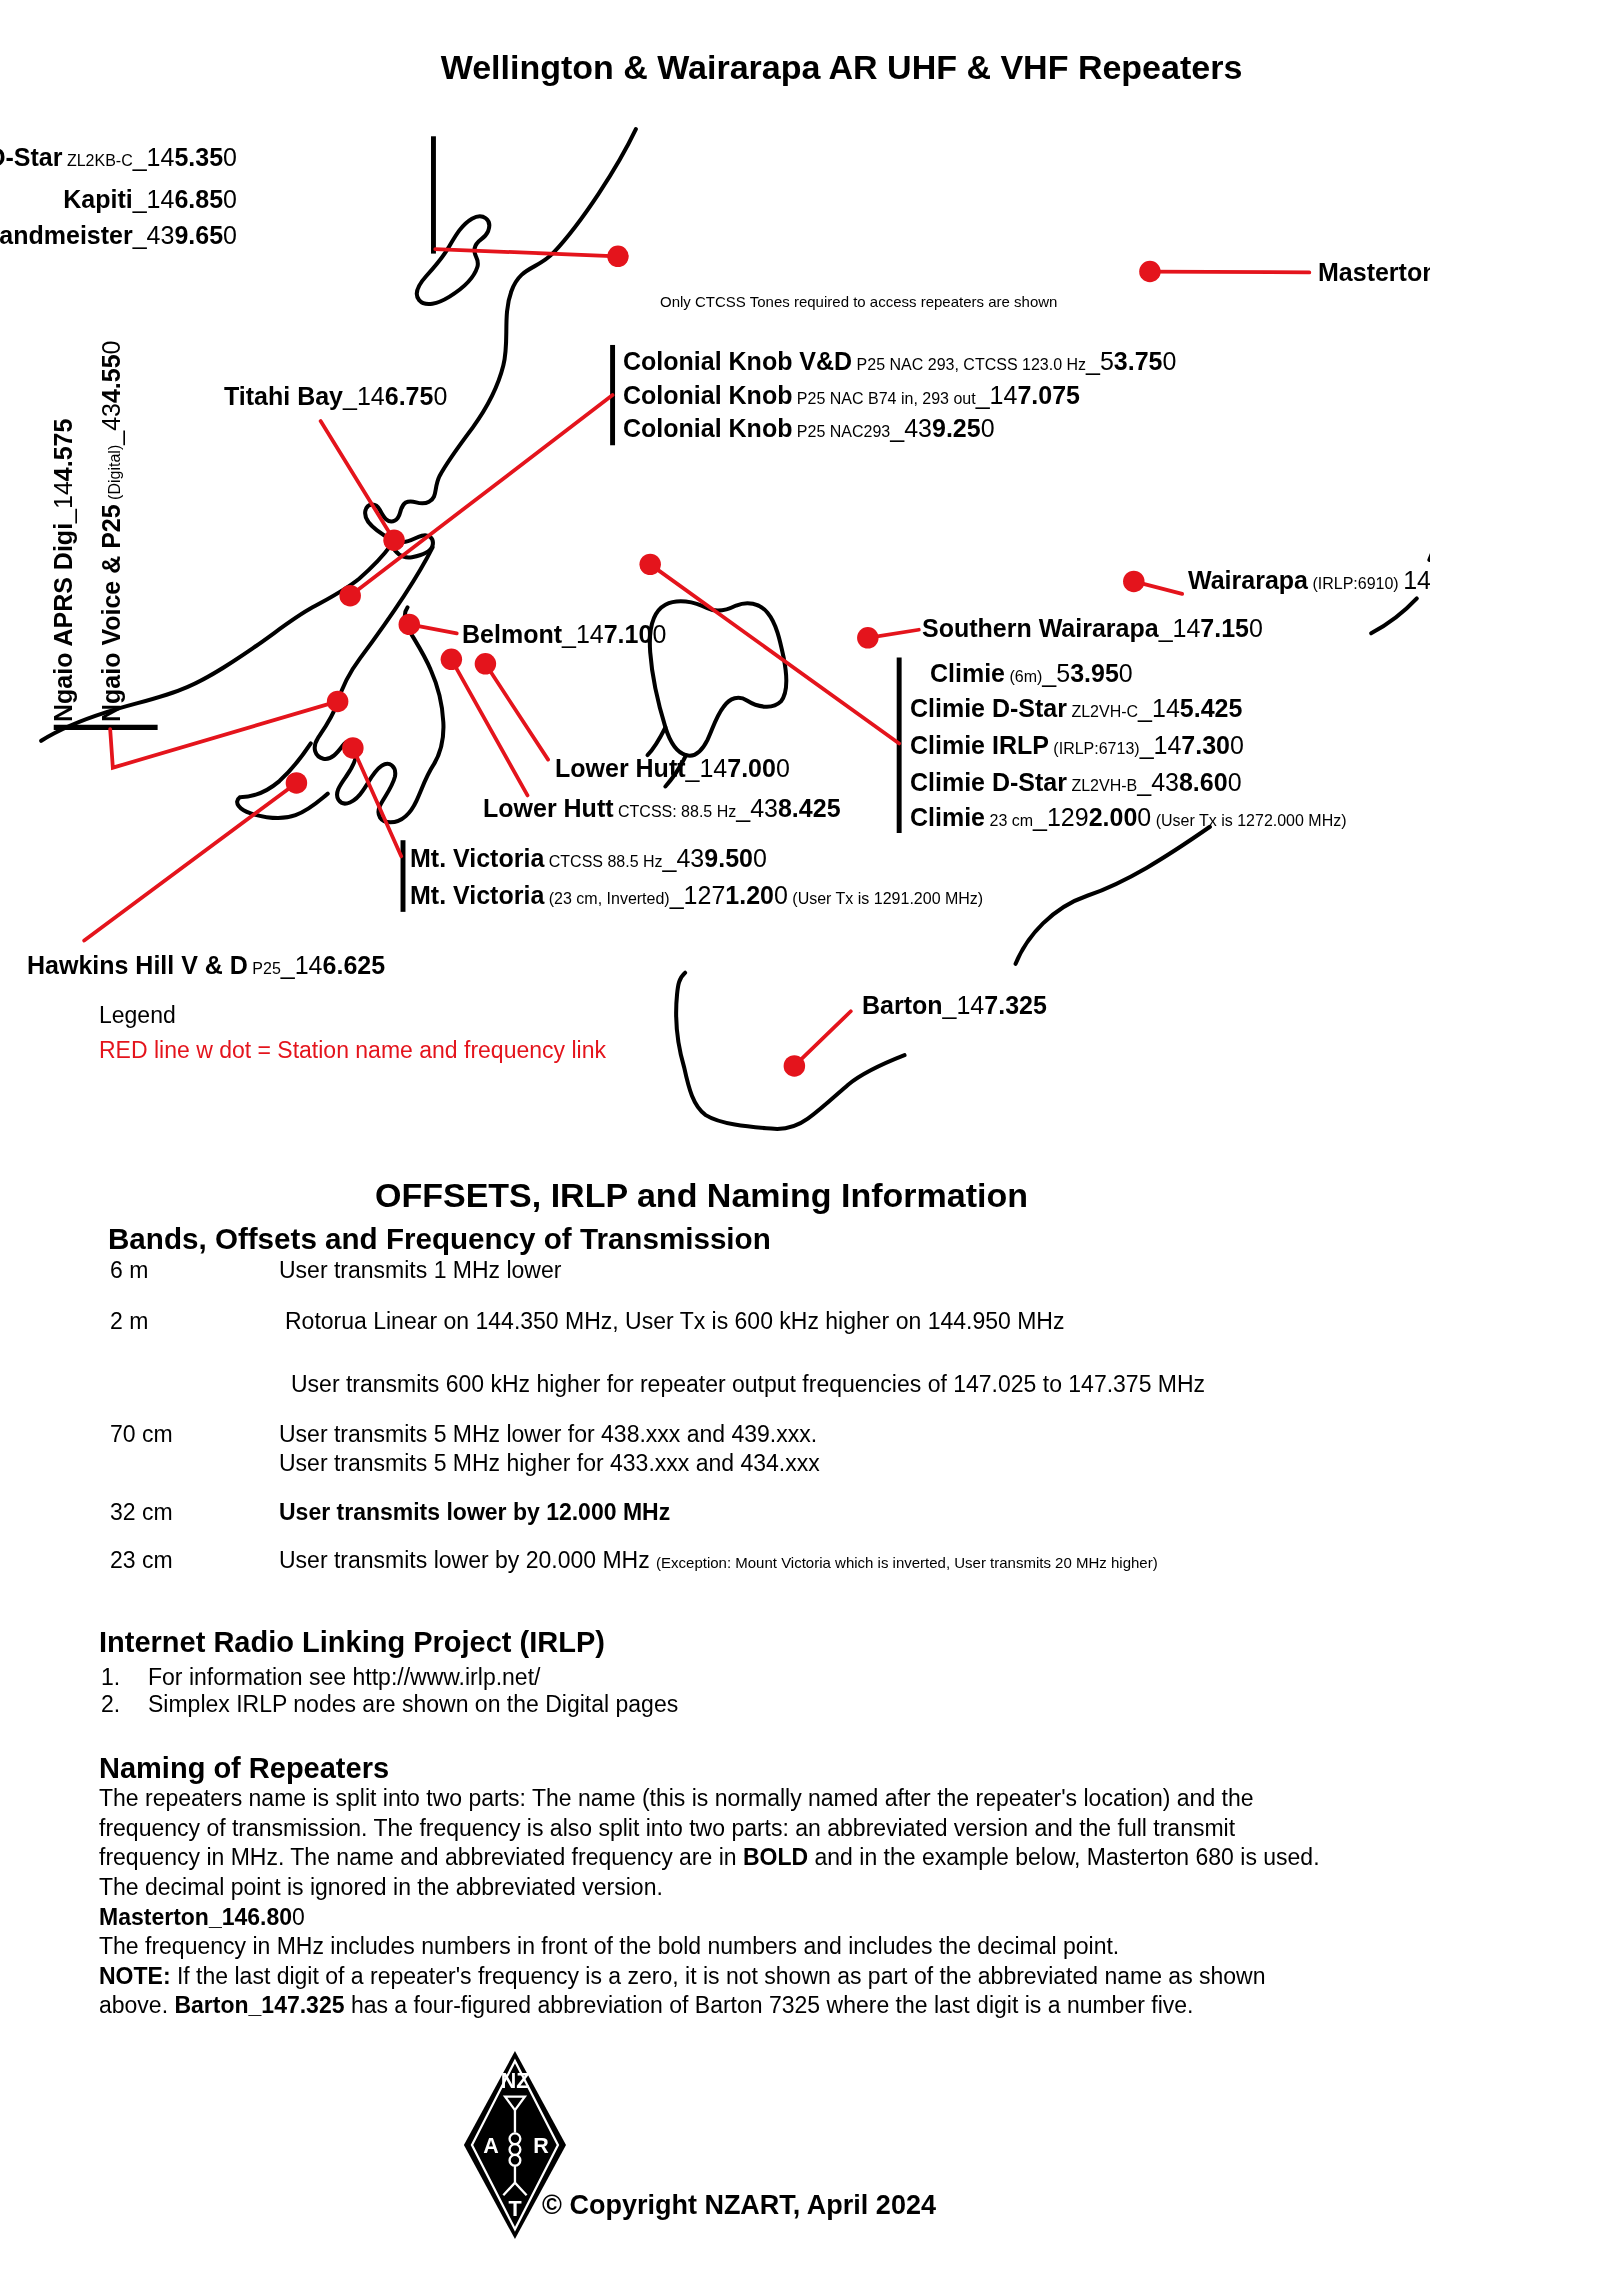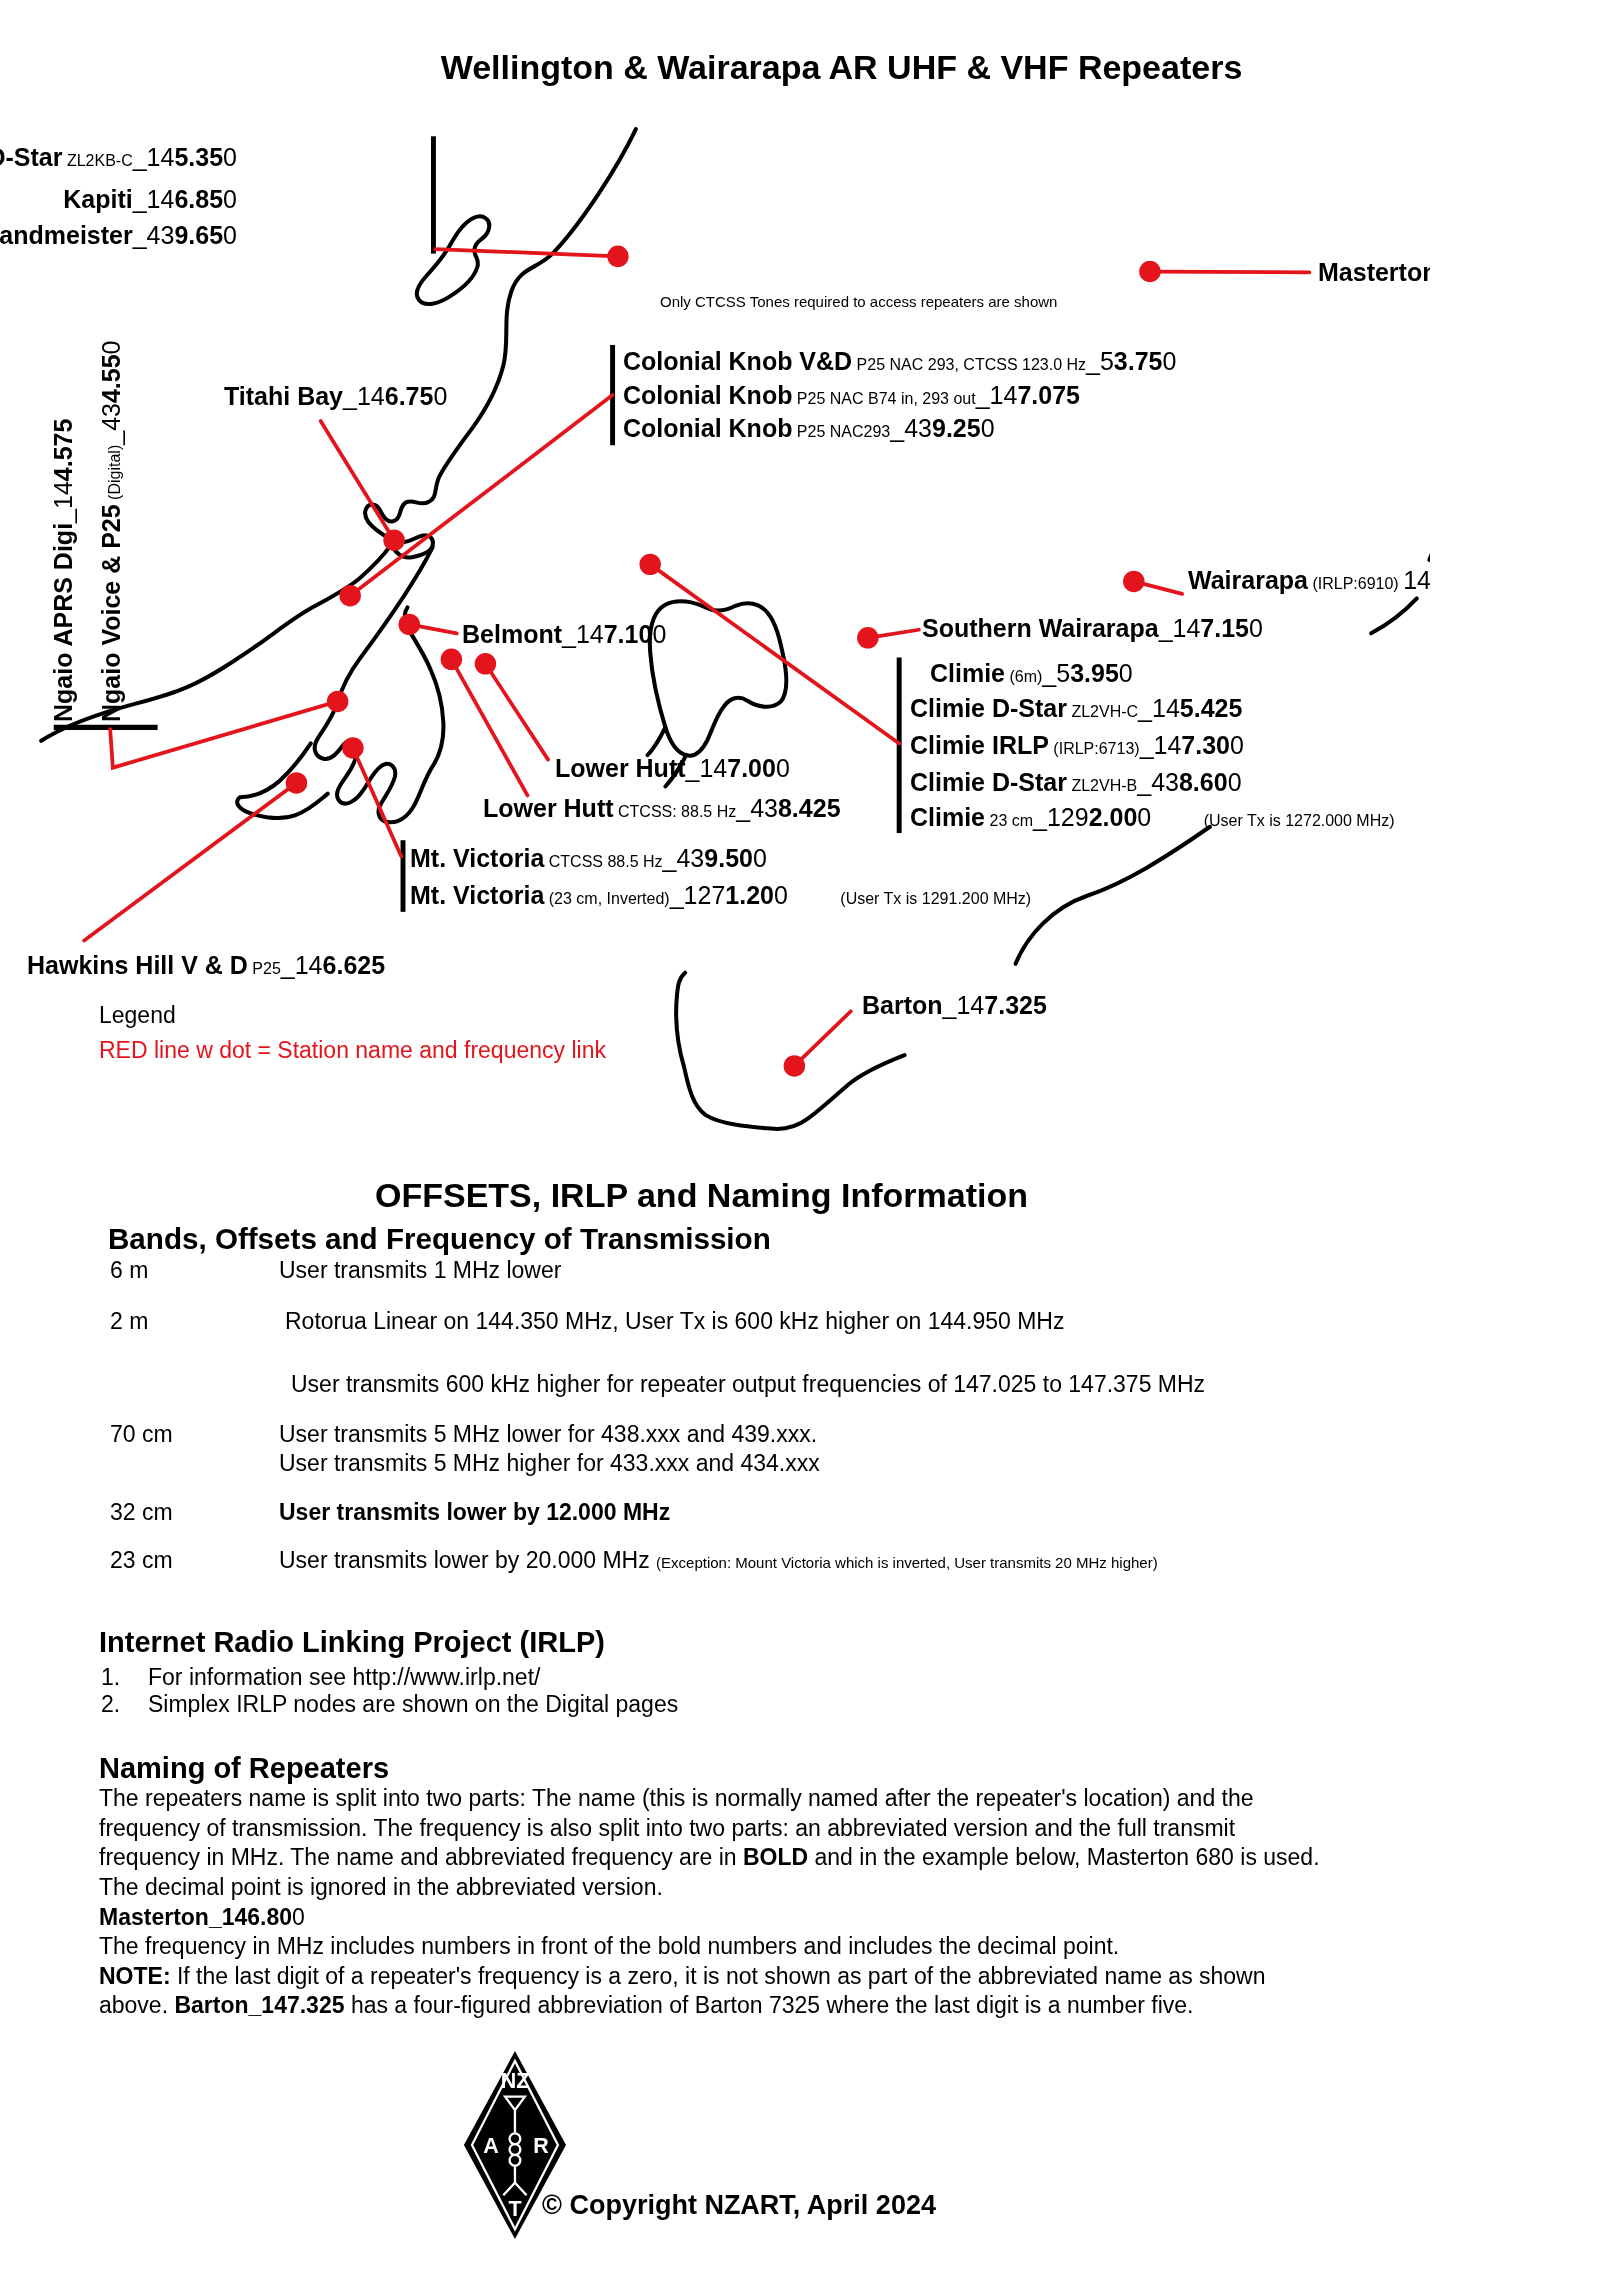--- a/index.html
+++ b/index.html
@@ -5,21 +5,21 @@
   html,body{margin:0;padding:0;background:#ffffff;}
   #page{position:relative;width:1430px;height:2293px;background:#ffffff;overflow:hidden;
         font-family:"Liberation Sans",sans-serif;color:#000;}
   svg.layer{position:absolute;left:0;top:0;width:1621px;height:2293px;}
   .lbl{position:absolute;white-space:nowrap;transform:translateY(-50%);line-height:1;}
   .rot{transform-origin:0 0;transform:rotate(-90deg);}
   .nm{font-weight:bold;font-size:25px;}
   .sub{font-size:16px;font-weight:normal;}
   .fq{font-size:25px;font-weight:normal;}
   .fb{font-size:25px;font-weight:bold;}
-  .note{font-size:16px;font-weight:normal;padding-left:48px;}
+  .note{font-size:16px;font-weight:normal;}
   .small{font-size:15px;}
   .title{font-size:34px;font-weight:bold;text-align:center;width:1621px;left:31px;}
   .h1{font-size:34px;font-weight:bold;}
   .h2{font-size:29.6px;font-weight:bold;}
   .h3{font-size:29px;font-weight:bold;}
   .body{font-size:23px;}
   .red{color:#e4141c;}
   .b{font-weight:bold;}
   .logoletter{position:absolute;color:#fff;font-weight:bold;font-size:21.5px;transform:translate(-50%,-50%);}
 </style>

